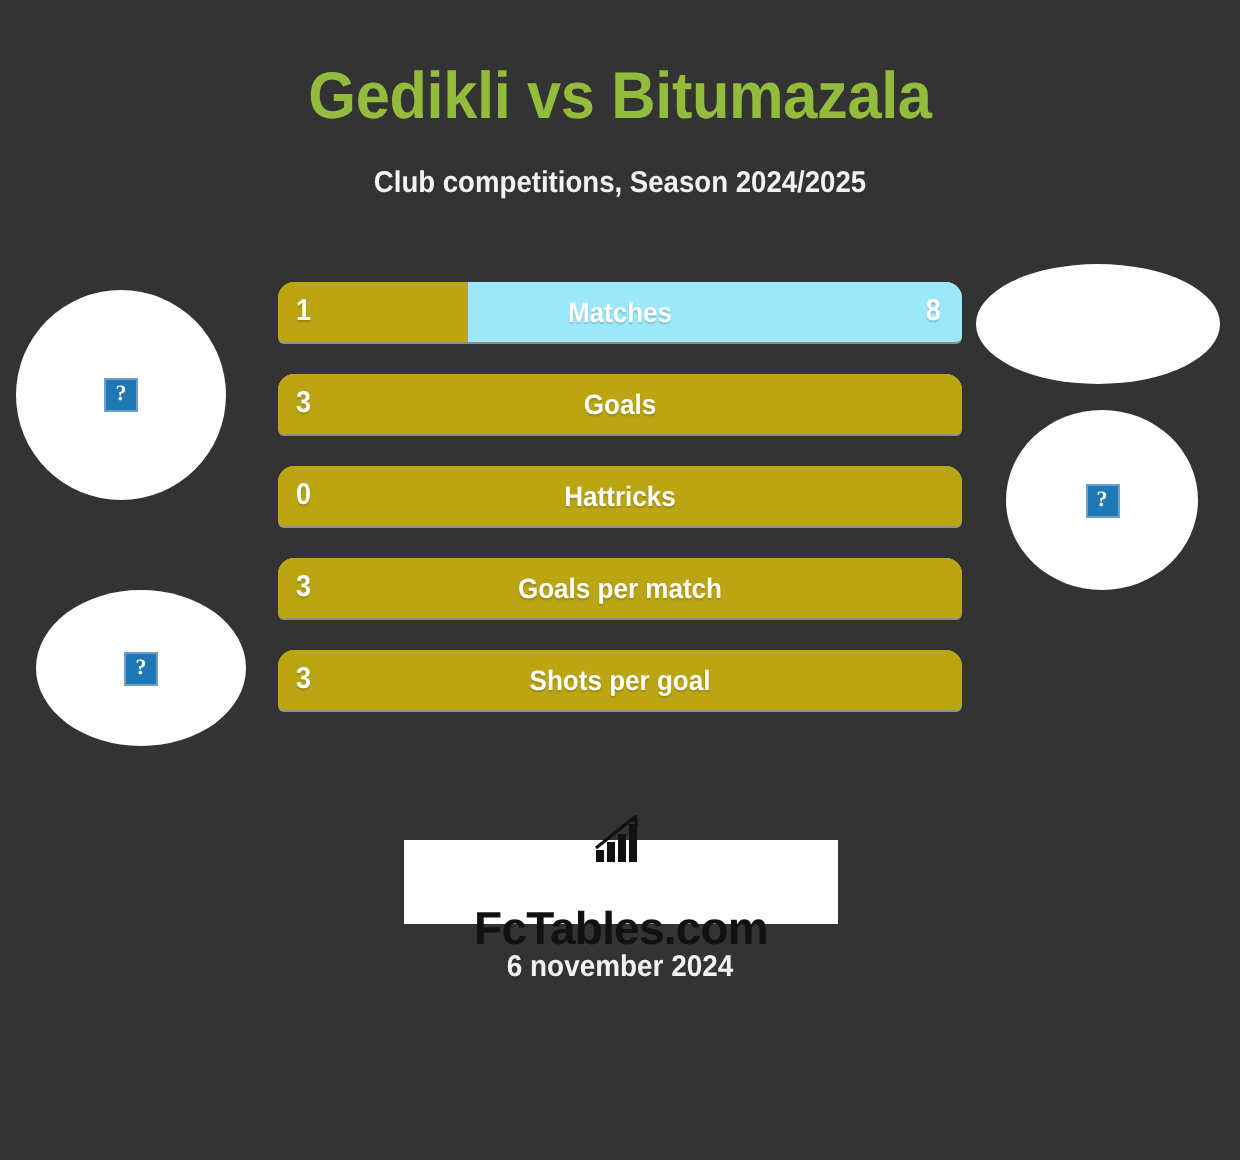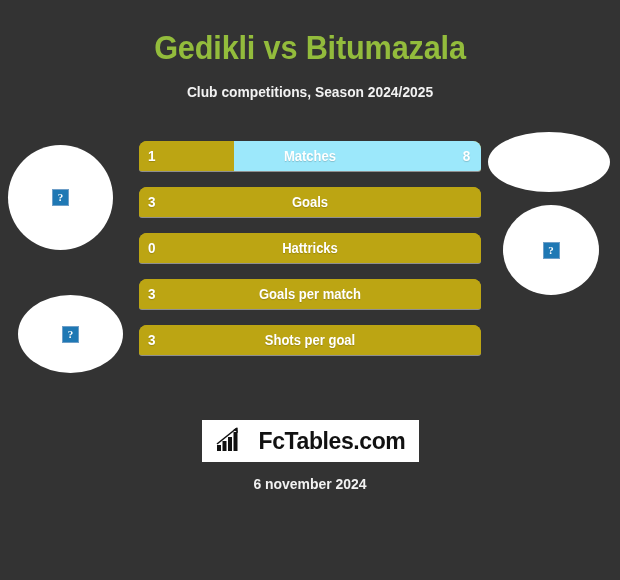--- a/index.html
+++ b/index.html
@@ -165,20 +165,21 @@
     position: absolute;
     left: 202px;
     top: 400px;
     width: 217px;
     height: 42px;
     background: #ffffff;
     display: flex;
     align-items: center;
     justify-content: center;
     gap: 16px;
+    flex-direction: column;
   }
   .logo-icon { display: block; }
   .logo-text {
     color: #111111;
     font-size: 23px;
     font-weight: bold;
     letter-spacing: -0.4px;
     line-height: 1;
   }
 

